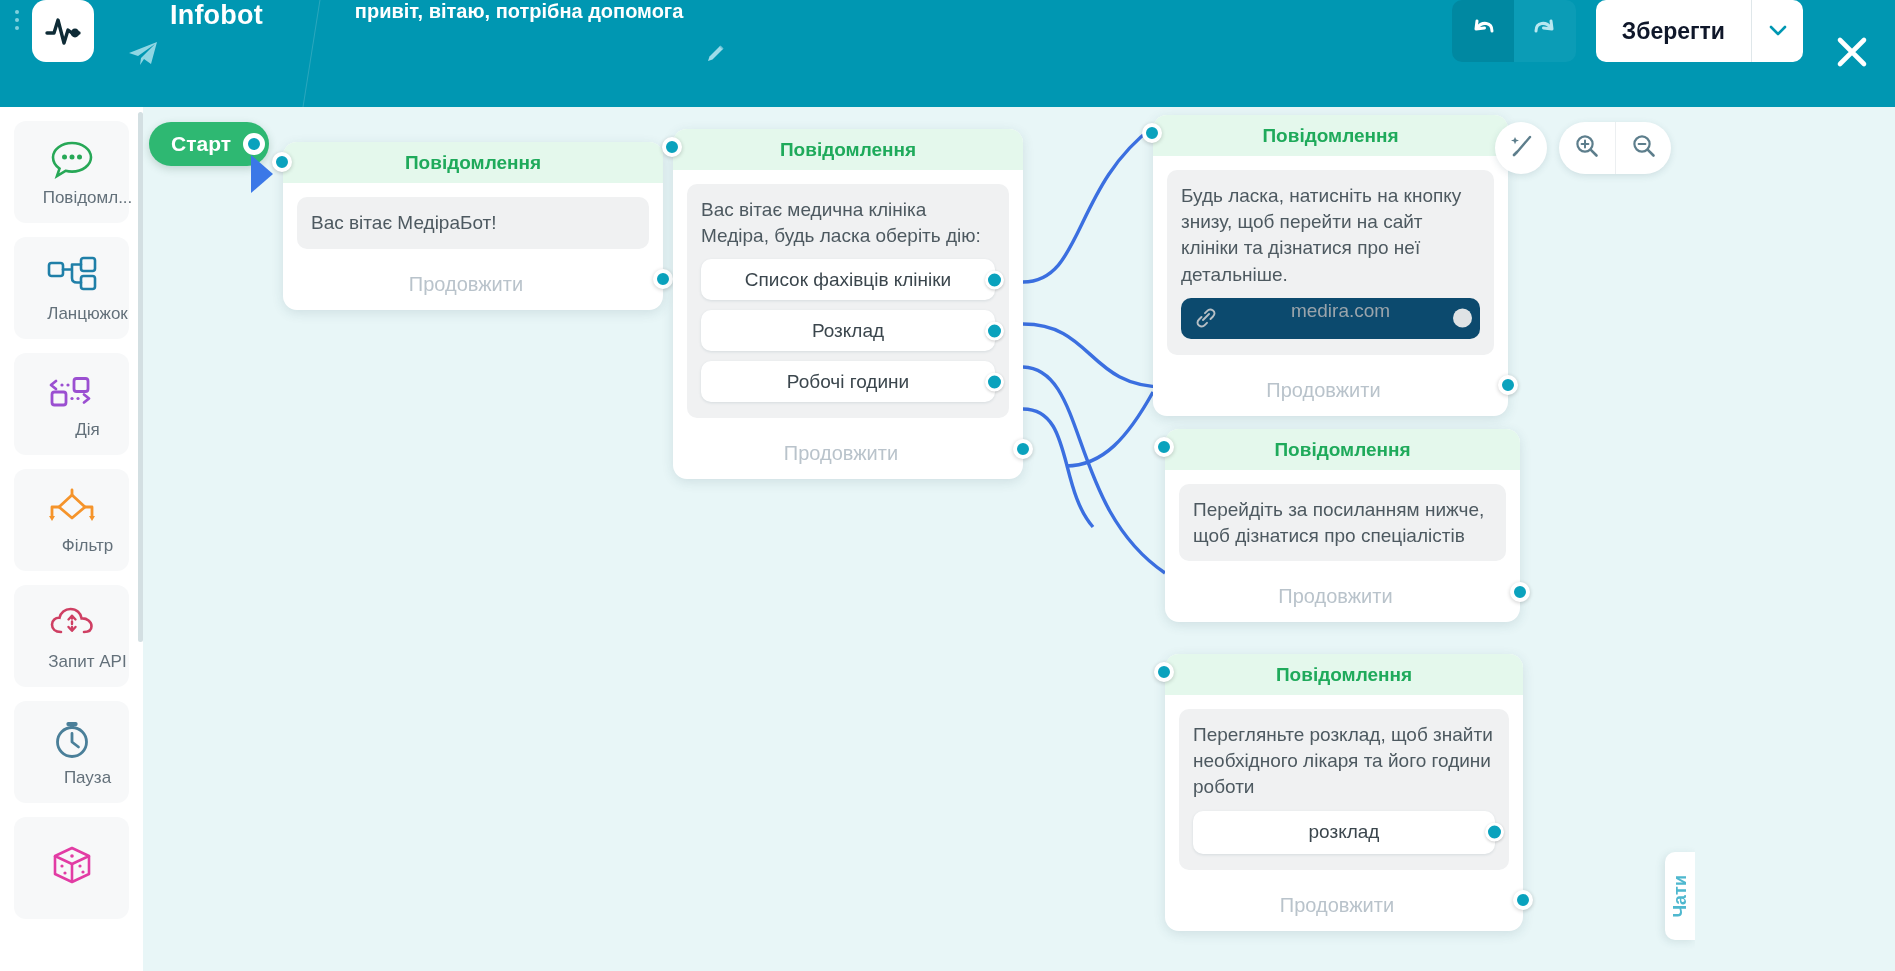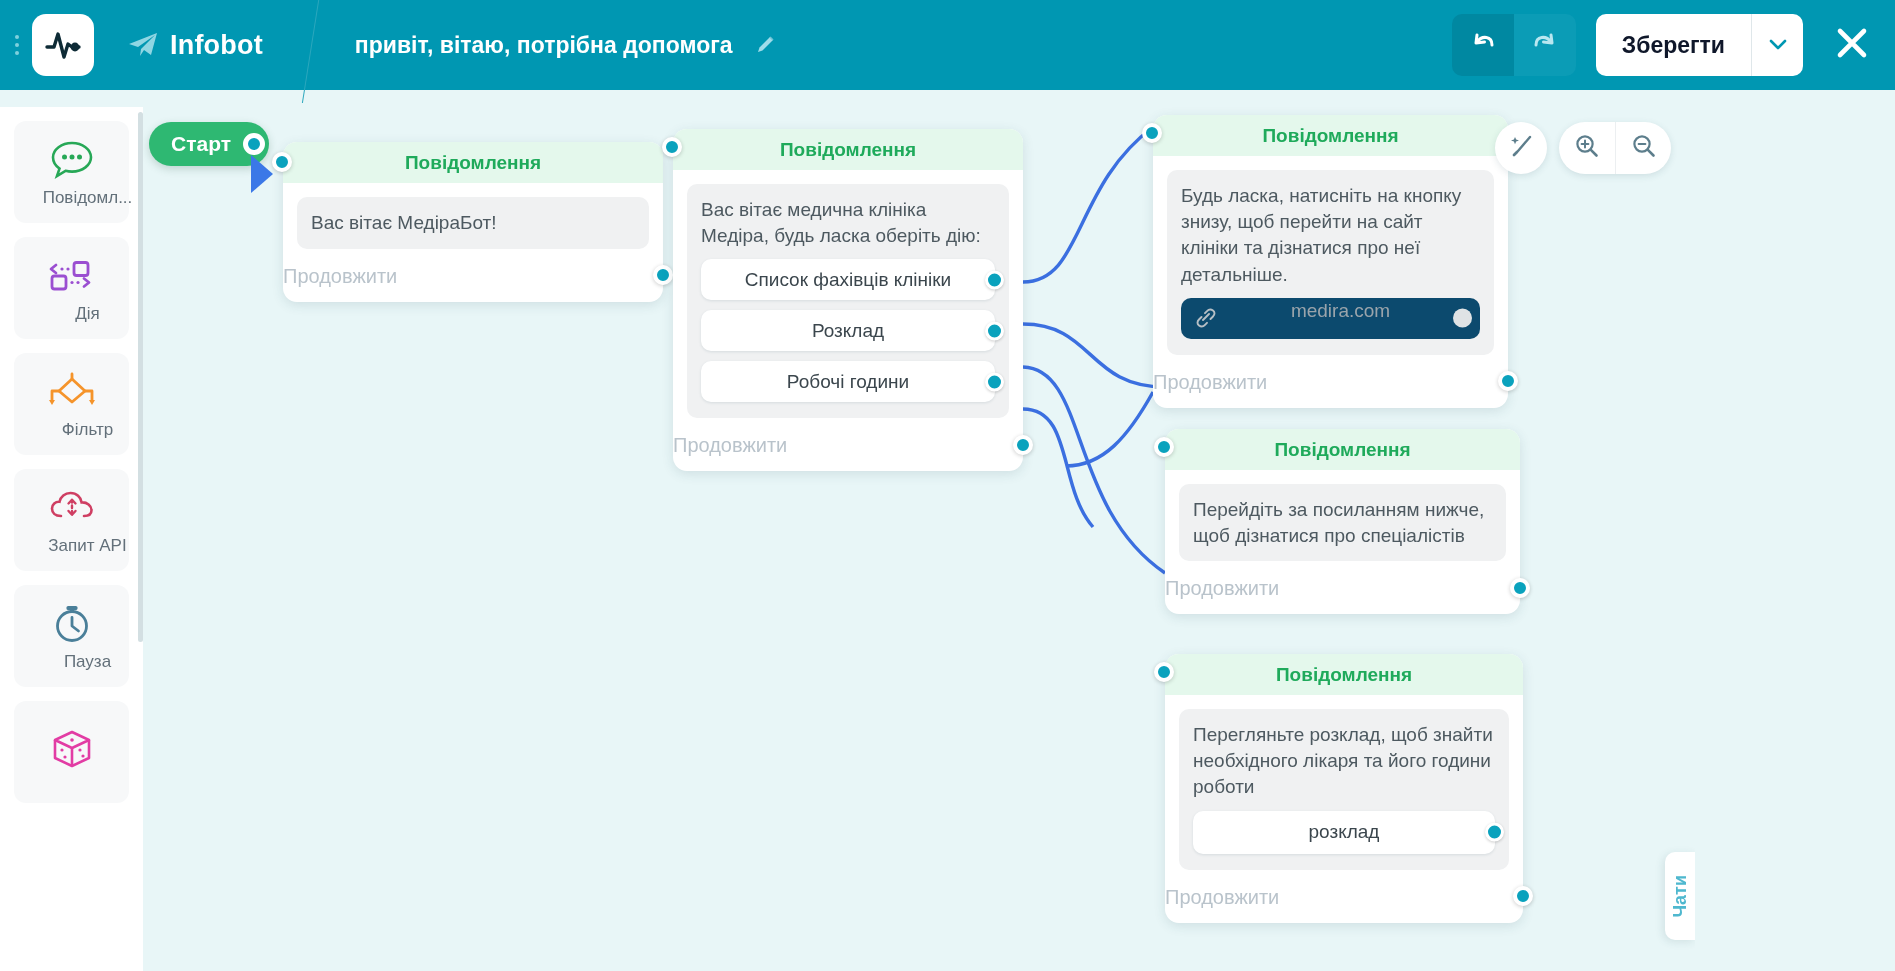--- a/index.html
+++ b/index.html
@@ -6,23 +6,23 @@
   html, body {
     width: 1895px; height: 971px;
     font-family: "Liberation Sans", sans-serif;
     overflow: hidden;
     background: #e8f6f7;
   }
   #app { position: relative; width: 1895px; height: 971px; }
 
   
   #header {
-    position: absolute; left: 0; top: 0; width: 1895px; height: 90px;
+    position: absolute; left: 0; top: 0; width: 1895px; height: 107px;
     background: #0097b2;
-    display: flex; align-items: center;
+    display: flex; 
   }
   .dots-handle {
     width: 18px; height: 40px; margin-left: 8px;
     display: flex; flex-direction: column; align-items: center; justify-content: center; gap: 4px;
     cursor: pointer;
   }
   .dots-handle i { display: block; width: 4px; height: 4px; border-radius: 50%; background: #7fd0dd; }
   .logo-box {
     width: 62px; height: 62px; background: #fff; border-radius: 14px;
     display: flex; align-items: center; justify-content: center; margin-left: 6px;
@@ -32,21 +32,21 @@
     color: #fff; font-size: 27px; font-weight: bold; margin-left: 12px; letter-spacing: .2px;
   }
   .header-sep {
     width: 60px; height: 107px; margin-left: 26px; position: relative;
   }
   .header-sep::after{
     content:""; position:absolute; left:22px; top:-4px; width:1px; height:115px;
     background:#2ba7bd; transform: skewX(-9deg);
   }
   .flow-title {
-    color: #fff; font-size: 23px; font-weight: bold; margin-left: 6px;
+    color: #fff; font-size: 20px; font-weight: bold; margin-left: 6px;
   }
   .pencil-icon { margin-left: 20px; display:flex; align-items:center; cursor:pointer; }
   .header-spacer { flex: 1; }
   .hist-btn {
     width: 62px; height: 62px; display: flex; align-items: center; justify-content: center;
     cursor: pointer;
   }
   .hist-btn.undo { background: #0088a1; border-radius: 10px 0 0 10px; }
   .hist-btn.redo { background: #0b9cb6; border-radius: 0 10px 10px 0; }
   .save-group {
@@ -117,22 +117,22 @@
     background: #0c4a6e; border-radius: 10px; height: 41px; margin-top: 10px;
     display: flex; position: relative;
   }
   .link-btn .lk-icon { margin-left: 14px; display:flex; align-items:center; }
   .link-btn .lk-label { flex:1; text-align:center; color:#9aa4ab; font-size: 19px; margin-left:-16px;}
   .link-btn .lk-dot {
     position:absolute; right: 8px; top: 50%; transform: translateY(-50%);
     width: 19px; height:19px; border-radius:50%; background:#dfe3e5;
   }
   .node-foot {
-    display: flex; align-items: center; justify-content: flex-start;
-    padding: 16px 14px 14px 0; position: relative;
+    display: flex; align-items: center; justify-content: center;
+    padding: 24px 14px 14px 0; position: relative;
   }
   .node-foot span { color: #b9c3cb; font-size: 20px; }
   .out-dot {
     position: absolute; right: -10px; top: 50%; transform: translateY(-50%);
     width: 20px; height: 20px; border-radius: 50%; background: #0aa2bd;
     border: 4px solid #fff; box-shadow: 0 1px 4px rgba(0,0,0,.2);
   }
   .in-dot {
     position: absolute; left: -11px; top: 22px;
     width: 20px; height: 20px; border-radius: 50%; background: #0aa2bd;
@@ -266,20 +266,31 @@
         <svg width="46" height="40" viewBox="0 0 46 40">
           <path d="M23 4 C33.5 4 42 10.4 42 18.3 C42 26.2 33.5 32.6 23 32.6 C20.7 32.6 18.5 32.3 16.5 31.8 L8 37 L10.5 29.6 C6.4 26.8 4 22.8 4 18.3 C4 10.4 12.5 4 23 4 Z" fill="none" stroke="#27a857" stroke-width="2.6"></path>
           <circle cx="15.5" cy="18" r="2.5" fill="#27a857"></circle>
           <circle cx="23" cy="18" r="2.5" fill="#27a857"></circle>
           <circle cx="30.5" cy="18" r="2.5" fill="#27a857"></circle>
         </svg>
       </span>
       <span class="side-label">Повідомл...</span>
     </div>
 
+    <div class="side-item">
+      <span class="ico">
+        <svg width="52" height="40" viewBox="0 0 52 40">
+          <rect x="3" y="8" width="14" height="13" rx="2.5" fill="none" stroke="#1f7fa8" stroke-width="2.6"></rect>
+          <rect x="35" y="3" width="14" height="13" rx="2.5" fill="none" stroke="#1f7fa8" stroke-width="2.6"></rect>
+          <rect x="35" y="21" width="14" height="13" rx="2.5" fill="none" stroke="#1f7fa8" stroke-width="2.6"></rect>
+          <path d="M17 14.5 L26 14.5 M26 9.5 L26 23 C26 26 28 27.5 31 27.5 L35 27.5 M26 9.5 L31 9.5 L35 9.5" fill="none" stroke="#1f7fa8" stroke-width="2.6" stroke-linecap="round"></path>
+        </svg>
+      </span>
+      <span class="side-label">Ланцюжок</span>
+    </div>
 
     <div class="side-item">
       <span class="ico">
         <svg width="50" height="40" viewBox="0 0 50 40">
           <path d="M9 10 L4 14 L9 18" fill="none" stroke="#9b4fd1" stroke-width="2.8" stroke-linecap="round" stroke-linejoin="round"></path>
           <circle cx="15" cy="14" r="1.6" fill="#9b4fd1"></circle>
             <circle cx="21" cy="14" r="1.6" fill="#9b4fd1"></circle>
           <rect x="27" y="7.5" width="14" height="13" rx="2.5" fill="none" stroke="#9b4fd1" stroke-width="2.8"></rect>
           <rect x="5" y="21" width="14" height="13" rx="2.5" fill="none" stroke="#9b4fd1" stroke-width="2.8"></rect>
           <circle cx="25" cy="27.5" r="1.6" fill="#9b4fd1"></circle>

